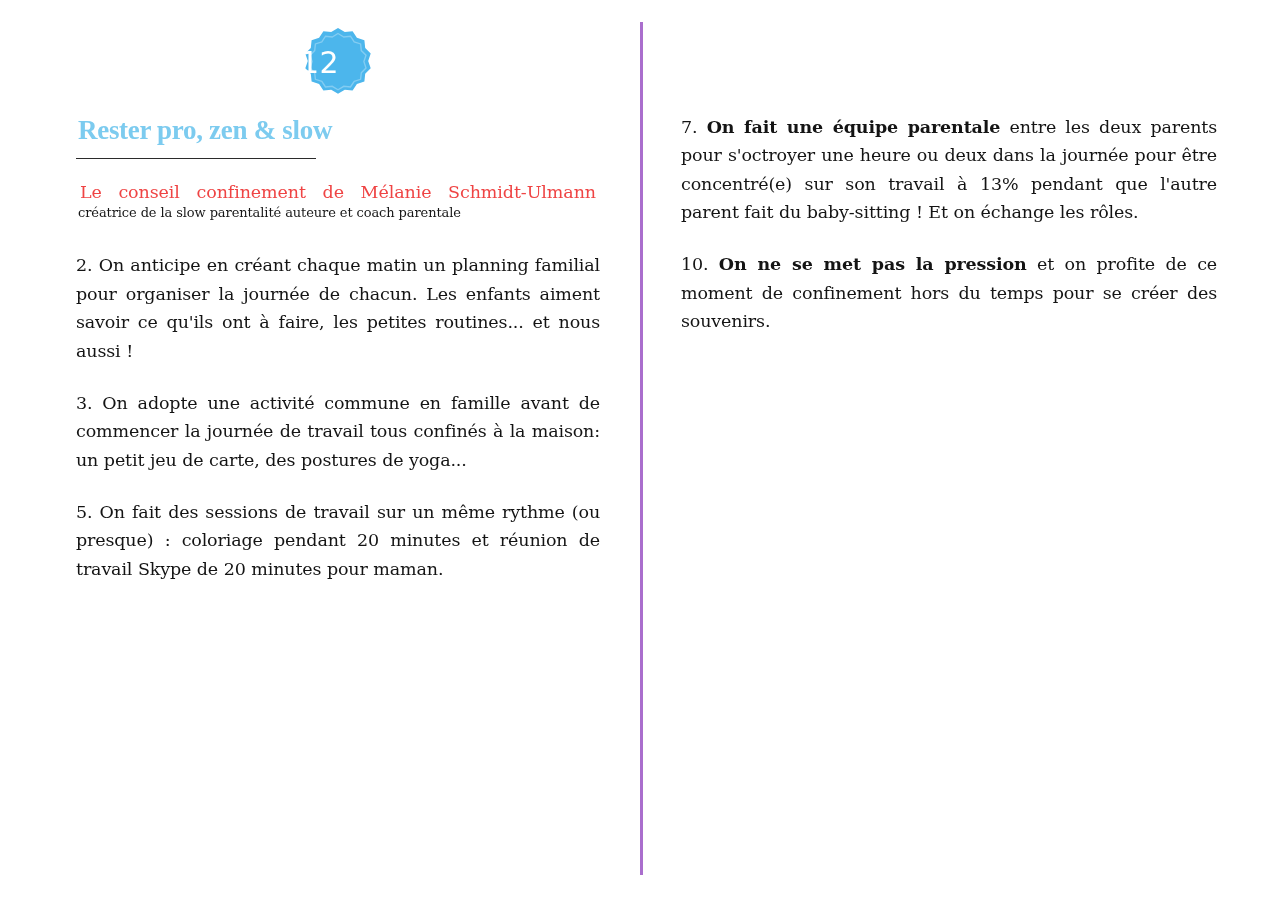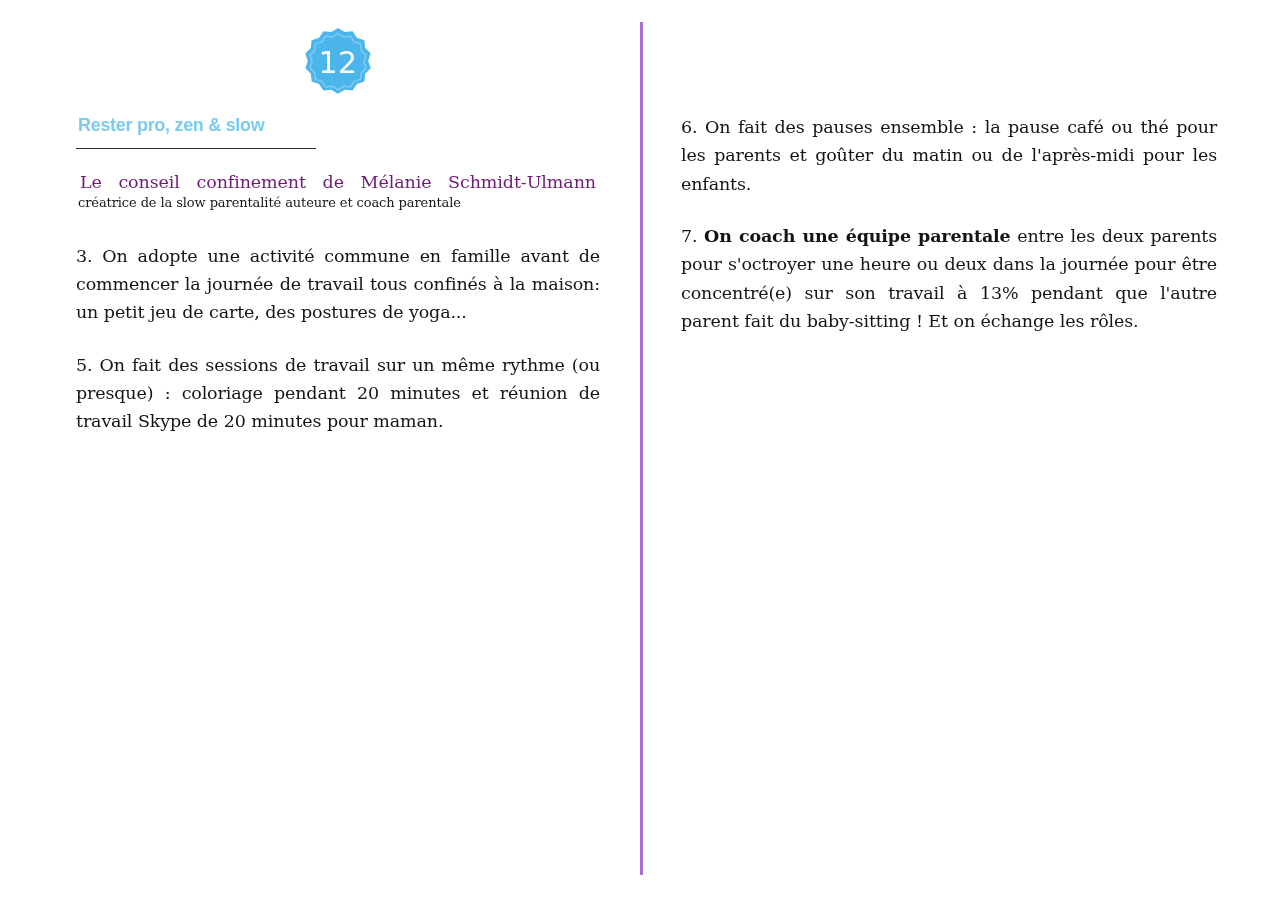--- a/index.html
+++ b/index.html
@@ -44,59 +44,58 @@
     display: flex;
     justify-content: center;
     margin-bottom: 14px;
   }
   .badge {
     position: relative;
     width: 76px;
     height: 76px;
     display: flex;
     align-items: center;
-    justify-content: center;
   }
   .badge svg {
     position: absolute;
     left: 0;
     top: 0;
   }
   .badge-num {
     position: relative;
     color: #ffffff;
     font-family: "DejaVu Sans", sans-serif;
     font-size: 30px;
     font-weight: 400;
     letter-spacing: 0.5px;
     line-height: 1;
     transform: translateY(-1px);
   }
 
   .section-title {
     color: #7ccbef;
-    font-family: Liberation Sans, sans-serif;
-    font-size: 18px;
+    font-family: Liberation Serif, serif;
+    font-size: 27px;
     font-weight: bold;
     letter-spacing: -0.3px;
     line-height: 1.1;
     margin: 0 0 12px 2px;
   }
 
   .title-rule {
     width: 240px;
     height: 1.5px;
     background: #2b2b2b;
     margin: 0 0 22px 0;
   }
 
   .byline-1 {
     font-size: 17.5px;
     line-height: 1.28;
-    color: #701a75;
+    color: #ef4444;
     text-align: justify;
     text-align-last: justify;
     width: 516px;
     margin: 0 0 1px 4px;
     letter-spacing: -0.1px;
   }
   .byline-2 {
     font-size: 13px;
     line-height: 1.3;
     color: #171717;
@@ -162,25 +161,26 @@
       </div>
     </div>
 
     <h1 class="section-title">Rester pro, zen &amp; slow</h1>
     <div class="title-rule"></div>
 
     <p class="byline-1">Le conseil confinement de Mélanie Schmidt-Ulmann</p>
     <p class="byline-2">créatrice de la slow parentalité auteure et coach parentale</p>
 
     <div class="tips">
+        <p class="tip"><span>2.</span><span> On anticipe en créant chaque matin un planning familial pour organiser la journée de chacun. Les enfants aiment savoir ce qu'ils ont à faire, les petites routines... et nous aussi !</span></p>
         <p class="tip"><span>3.</span><span> On adopte une activité commune en famille avant de commencer la journée de travail tous confinés à la maison: un petit jeu de carte, des postures de yoga...</span></p>
         <p class="tip"><span>5.</span><span> On fait des sessions de travail sur un même rythme (ou presque) : coloriage pendant 20 minutes et réunion de travail Skype de 20 minutes pour maman.</span></p>
       </div>
   </div>
 
   <div class="col-right">
     <div class="tips" style="margin-top:0">
-        <p class="tip"><span>6.</span><span> On fait des pauses ensemble : la pause café ou thé pour les parents et goûter du matin ou de l'après-midi pour les enfants.</span></p>
-        <p class="tip"><span>7.</span><span> </span><b>On coach une équipe parentale</b><span> entre les deux parents pour s'octroyer une heure ou deux dans la journée pour être concentré(e) sur son travail à 13% pendant que l'autre parent fait du baby-sitting ! Et on échange les rôles.</span></p>
+        <p class="tip"><span>7.</span><span> </span><b>On fait une équipe parentale</b><span> entre les deux parents pour s'octroyer une heure ou deux dans la journée pour être concentré(e) sur son travail à 13% pendant que l'autre parent fait du baby-sitting ! Et on échange les rôles.</span></p>
+        <p class="tip"><span>10.</span><span> </span><b>On ne se met pas la pression</b><span> et on profite de ce moment de confinement hors du temps pour se créer des souvenirs.</span></p>
       </div>
   </div>
 
 </div>
 
 </body></html>

